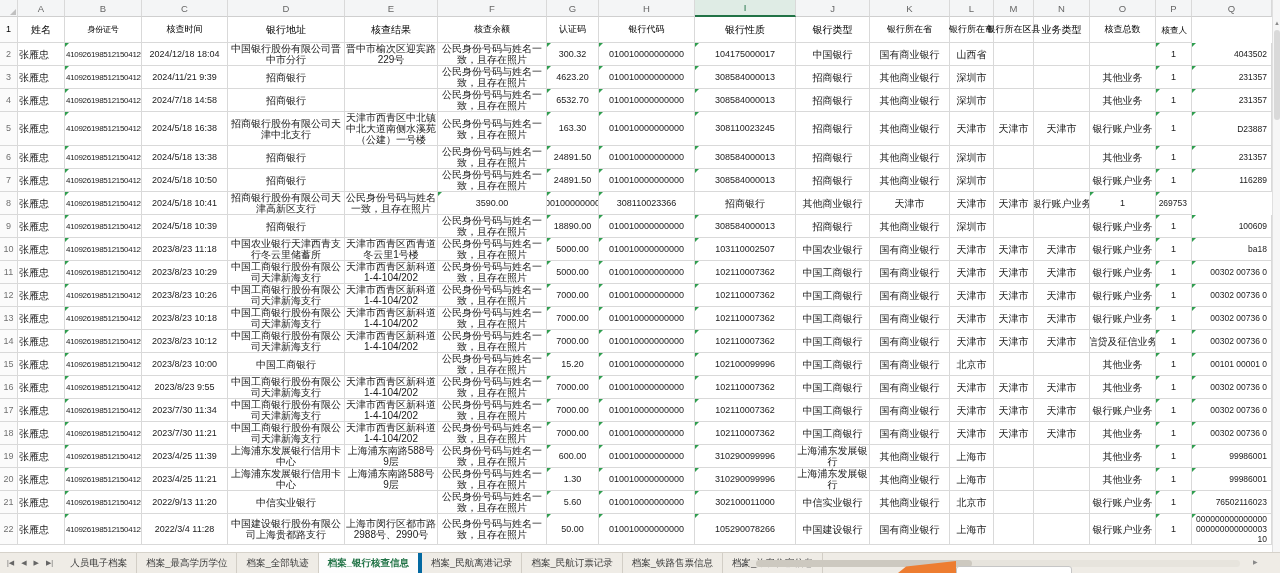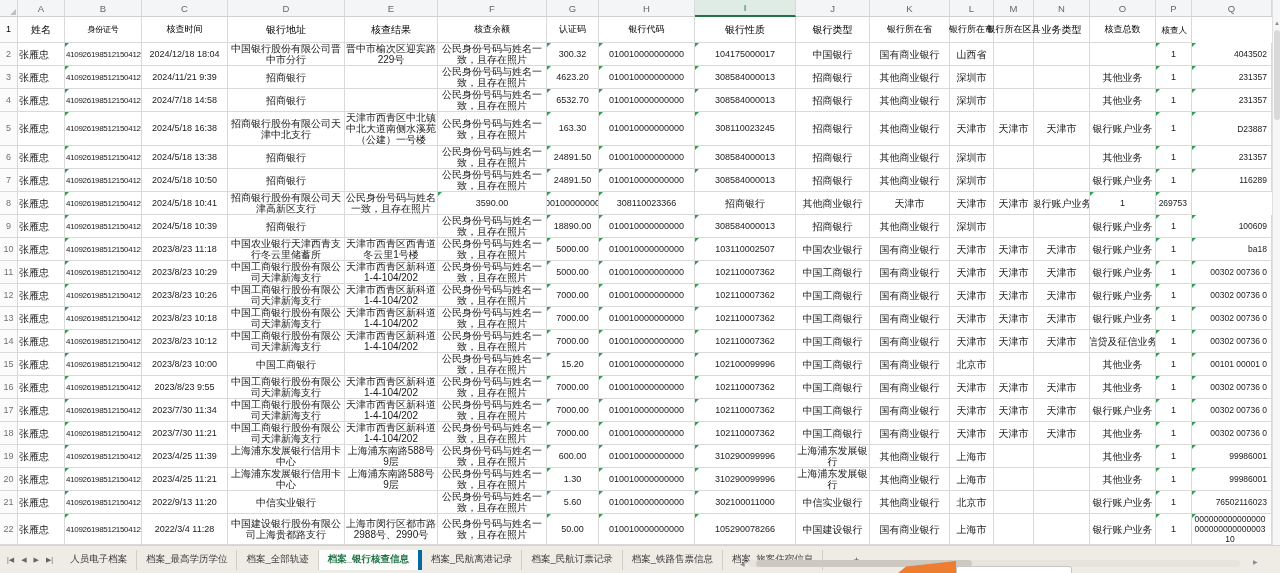--- a/index.html
+++ b/index.html
@@ -21,32 +21,32 @@
     border-left:6px solid transparent;border-bottom:6px solid #c0c0c0;}
   .header-row .cell{height:26px;font-weight:500;color:#000;overflow:visible;z-index:1;}
   .data-row .cell{min-height:22px;}
   .rownum{background:#fbfbfb;color:#707070;font-size:9px;}
   
   .a-left{justify-content:flex-start;text-align:center;}
   .a-right{justify-content:flex-end;text-align:right;padding-right:4px;}
   .wrap{white-space:normal;word-break:break-all;}
   .c1{font-size:8px;letter-spacing:-0.3px;}
   .c2,.c6,.c7,.c8,.c15{font-size:9px;}
-  .c16{font-size:8.5px;line-height:10px;text-align:center;}
+  .c16{font-size:8.5px;line-height:10px;}
   .hdr-narrow{font-size:9px;}
   .marker::before{content:"";position:absolute;left:0;top:0;z-index:2;
     border-top:4px solid #2f9e4f;border-right:4px solid transparent;}
   
   .vscroll{position:absolute;right:0;top:0;width:8px;height:553px;background:#f6f6f6;
     border-left:1px solid #e0e0e0;box-sizing:border-box;}
   .vscroll .arrow{position:absolute;top:19px;left:0;width:8px;text-align:center;
     font-size:6px;color:#8a8a8a;line-height:8px;}
   .vscroll .thumb{position:absolute;top:30px;left:1px;width:6px;height:90px;background:#d9d9d9;border-radius:3px;}
   
-  .tabbar{position:absolute;left:0;bottom:0;width:1280px;height:28px;background:#efece6;
+  .tabbar{position:absolute;left:0;bottom:0;width:1280px;height:21px;background:#efece6;
     border-top:1px solid #d6d2ca;box-sizing:border-box;display:flex;align-items:center;
     font-size:9.5px;color:#444;}
   .navbtns{display:flex;gap:7px;padding:0 8px 0 7px;color:#666;font-size:7px;align-items:center;}
   .navbtns span{cursor:default;}
   .tabs{display:flex;align-items:stretch;height:20px;}
   .tab{display:flex;align-items:center;padding:0 9px;border-right:1px solid #d2cec6;
     color:#3a3a3a;white-space:nowrap;}
   .tab.active{background:#fdfdfd;color:#217346;font-weight:bold;border-right:4px solid #0369a1;}
   .more-btn,.add-btn{padding:0 7px;color:#555;}
   .hscroll{position:absolute;left:737px;bottom:4px;width:520px;height:11px;display:flex;align-items:center;}

